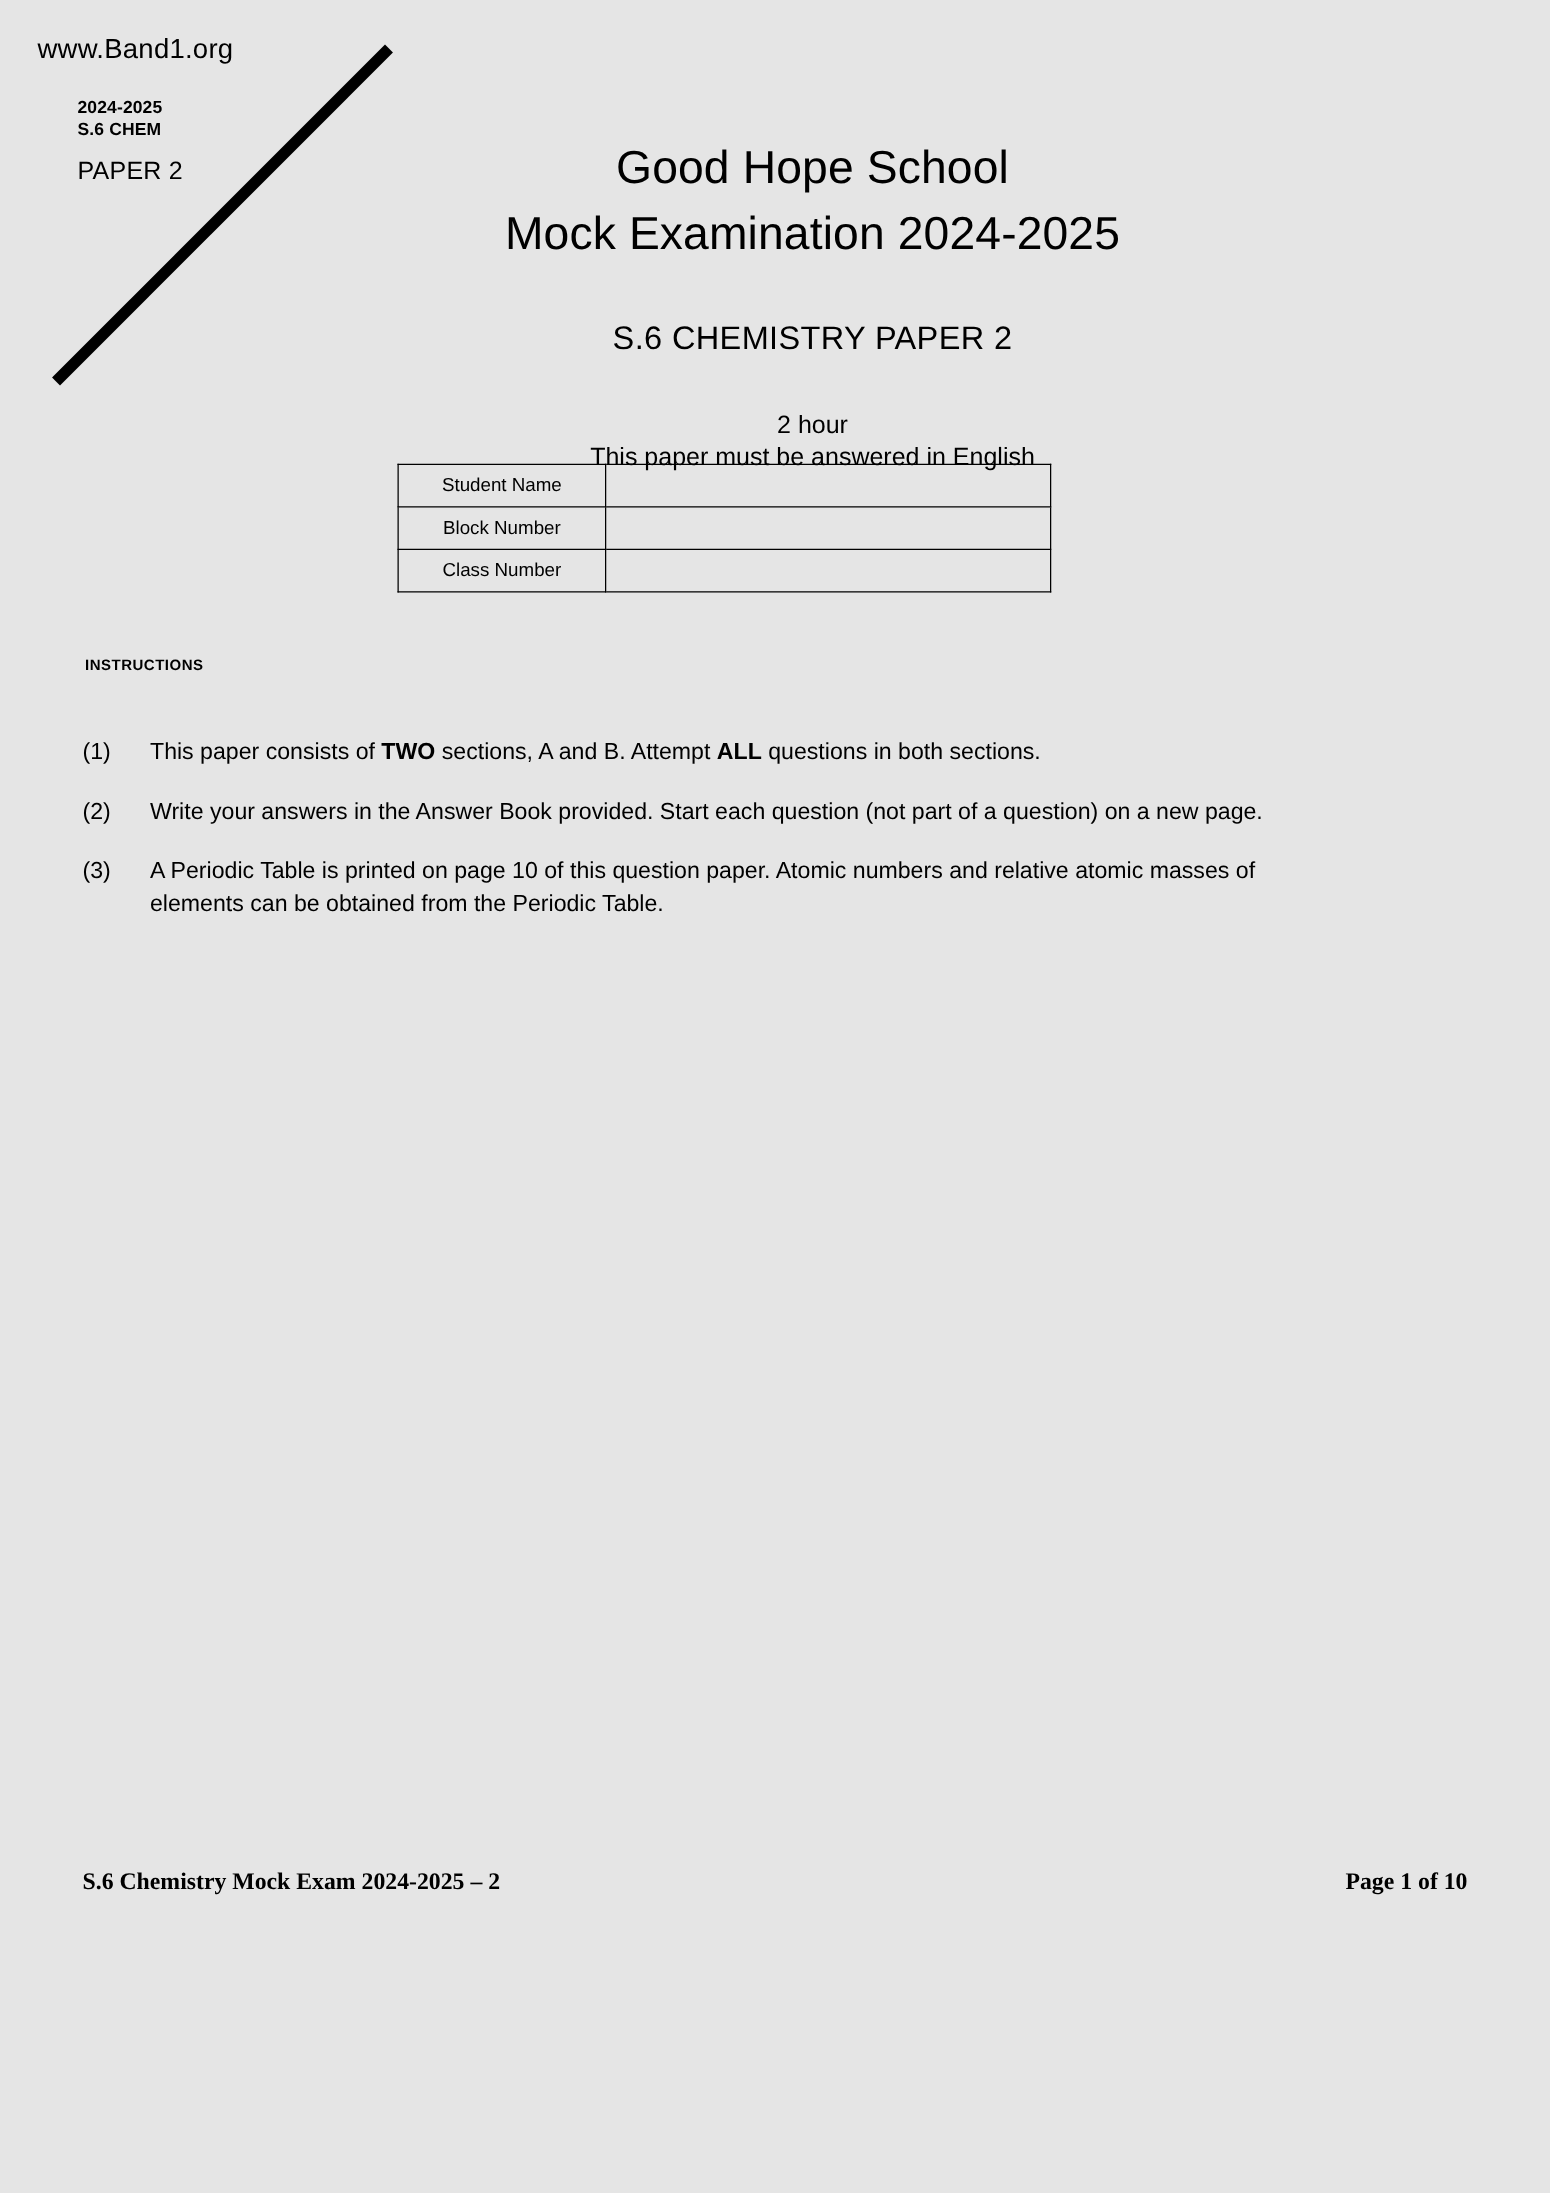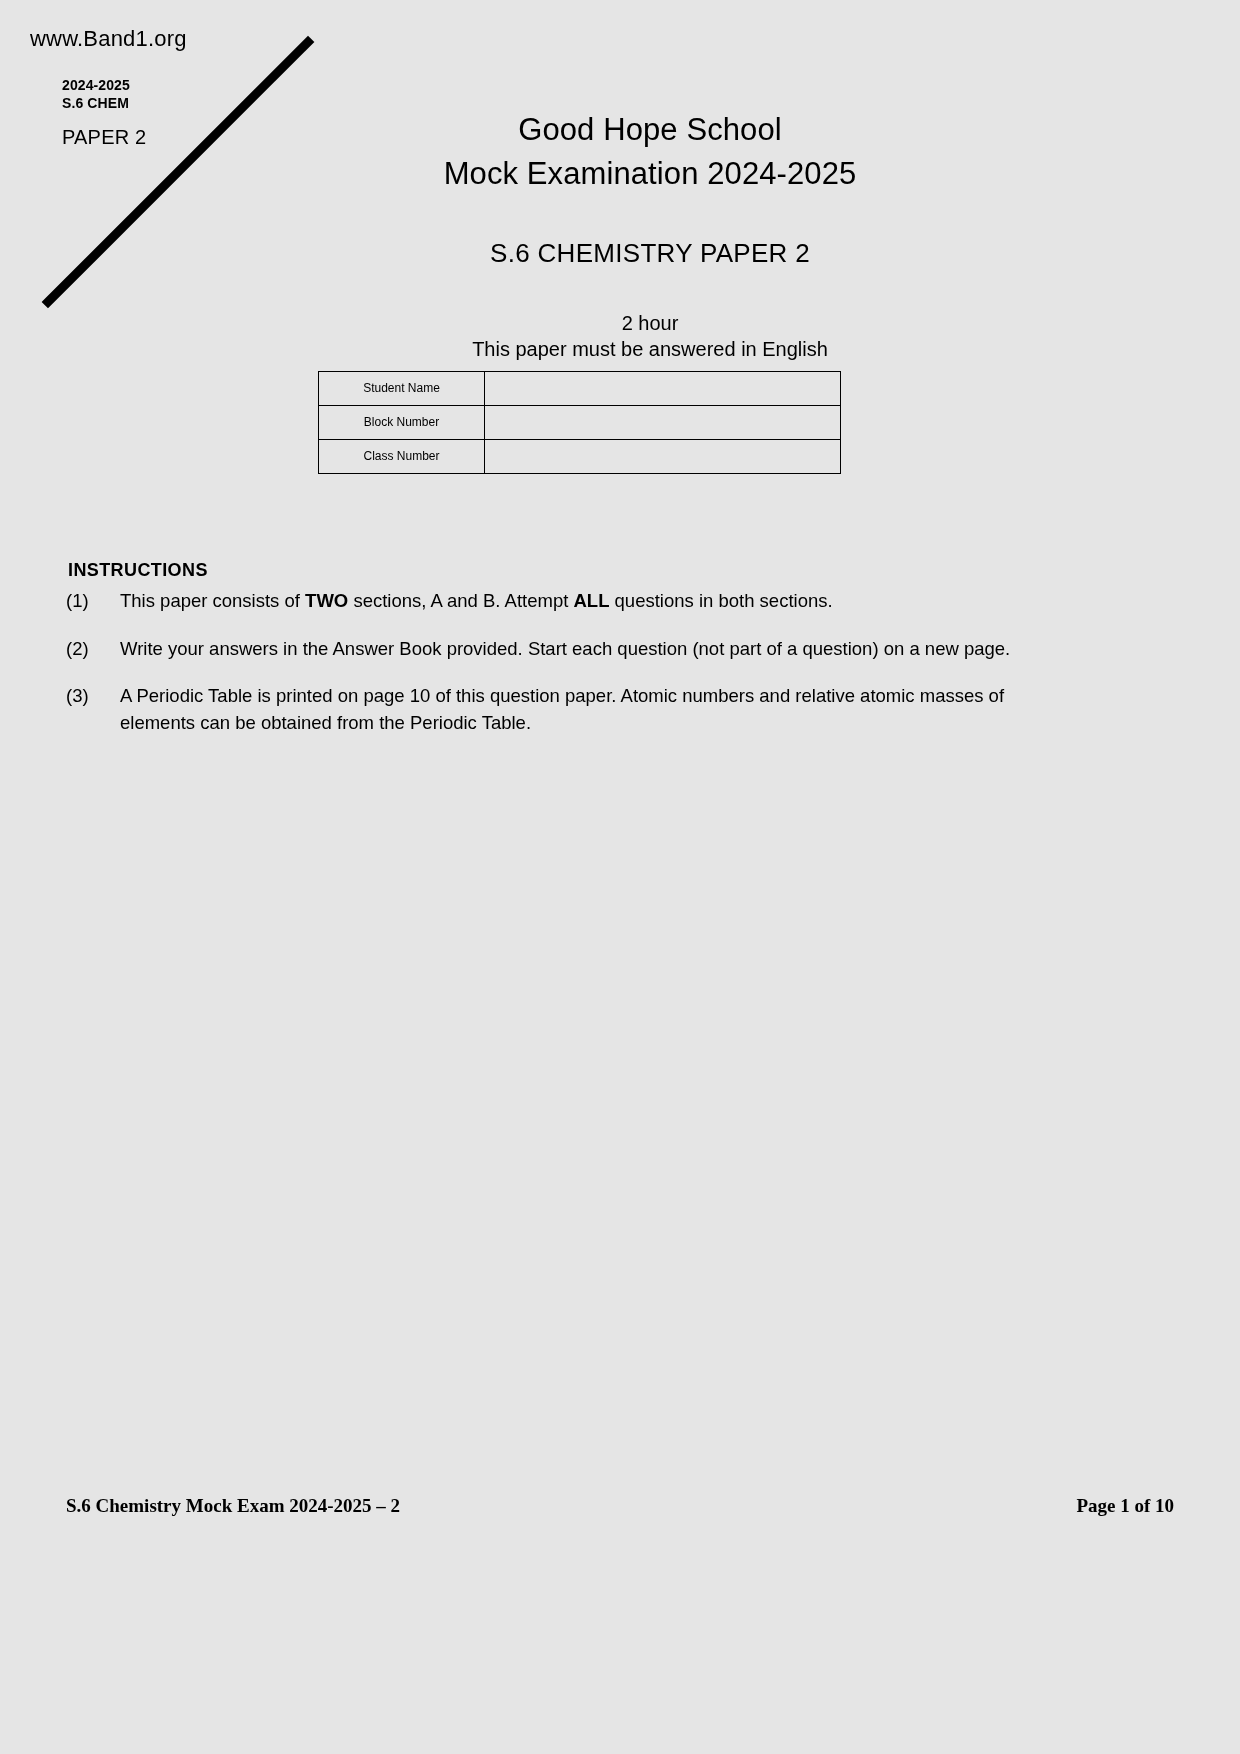--- a/index.html
+++ b/index.html
@@ -69,21 +69,21 @@
   
   .headblock {
     position: absolute;
     left: 200px;
     top: 108px;
     width: 900px;
     text-align: center;
   }
   .school-line1,
   .school-line2 {
-    font-size: 31px;
+    font-size: 37px;
     line-height: 1.42;
     letter-spacing: 0.1px;
     display: block;
   }
   .paper-title {
     display: block;
     margin-top: 42px;
     font-size: 26px;
     font-weight: normal;
     font-stretch: condensed;
@@ -107,37 +107,37 @@
     left: 318px;
     top: 371px;
     width: 520px;
     border-collapse: collapse;
     table-layout: fixed;
   }
   .particulars td {
     border: 1.4px solid #000000;
     height: 26px;
     padding: 3px 0 4px 0;
-    font-size: 12px;
+    font-size: 15px;
   }
   .particulars td.label {
     width: 165px;
     text-align: center;
     white-space: nowrap;
   }
   .particulars td.field {
     width: 355px;
   }
 
   
   .instructions-heading {
     position: absolute;
     left: 68px;
-    top: 560px;
-    font-size: 18px;
+    top: 525px;
+    font-size: 12px;
     font-weight: bold;
     font-stretch: condensed;
     letter-spacing: 0.4px;
   }
 
   .instructions {
     position: absolute;
     left: 66px;
     top: 588px;
     width: 1000px;

